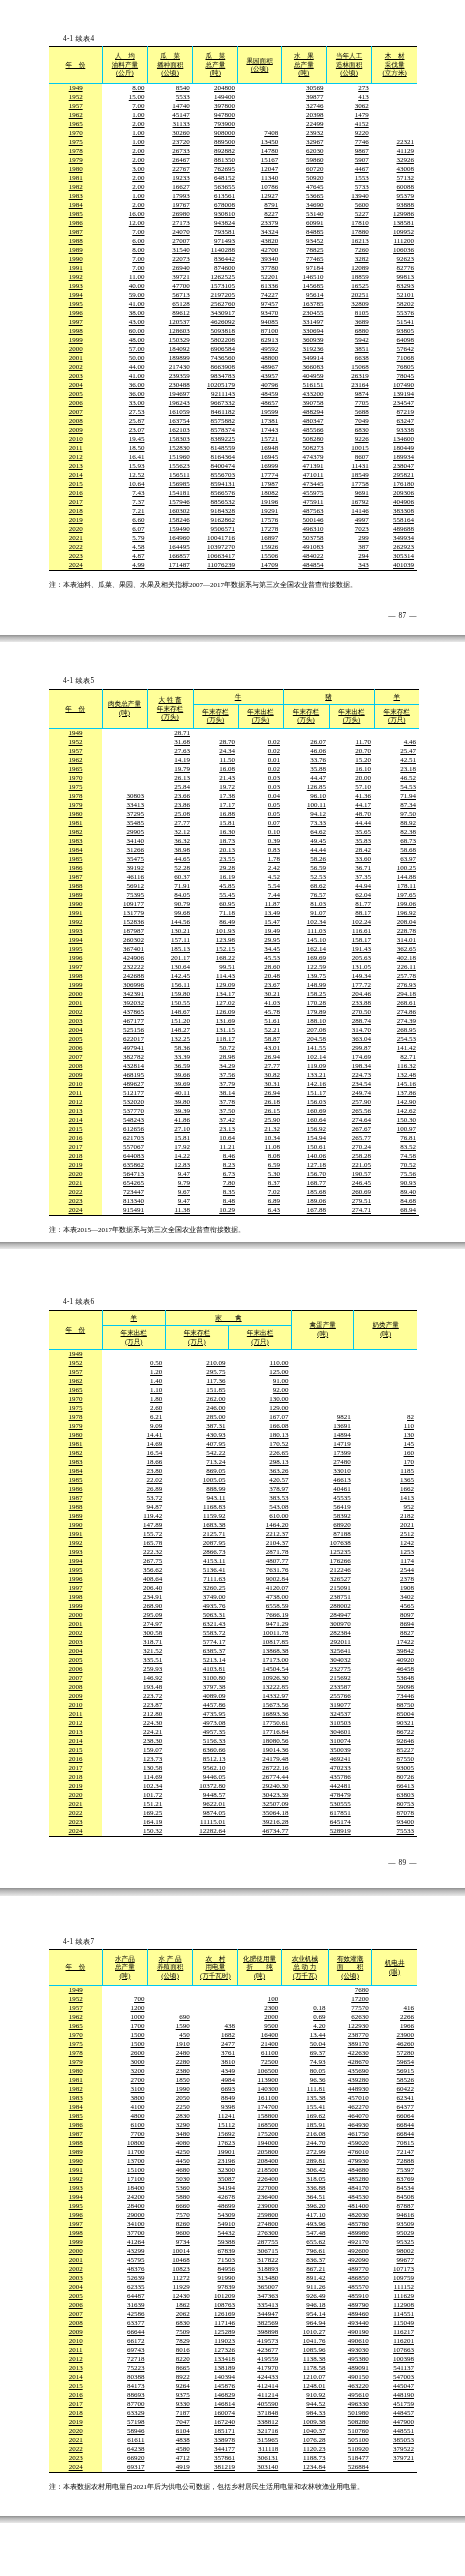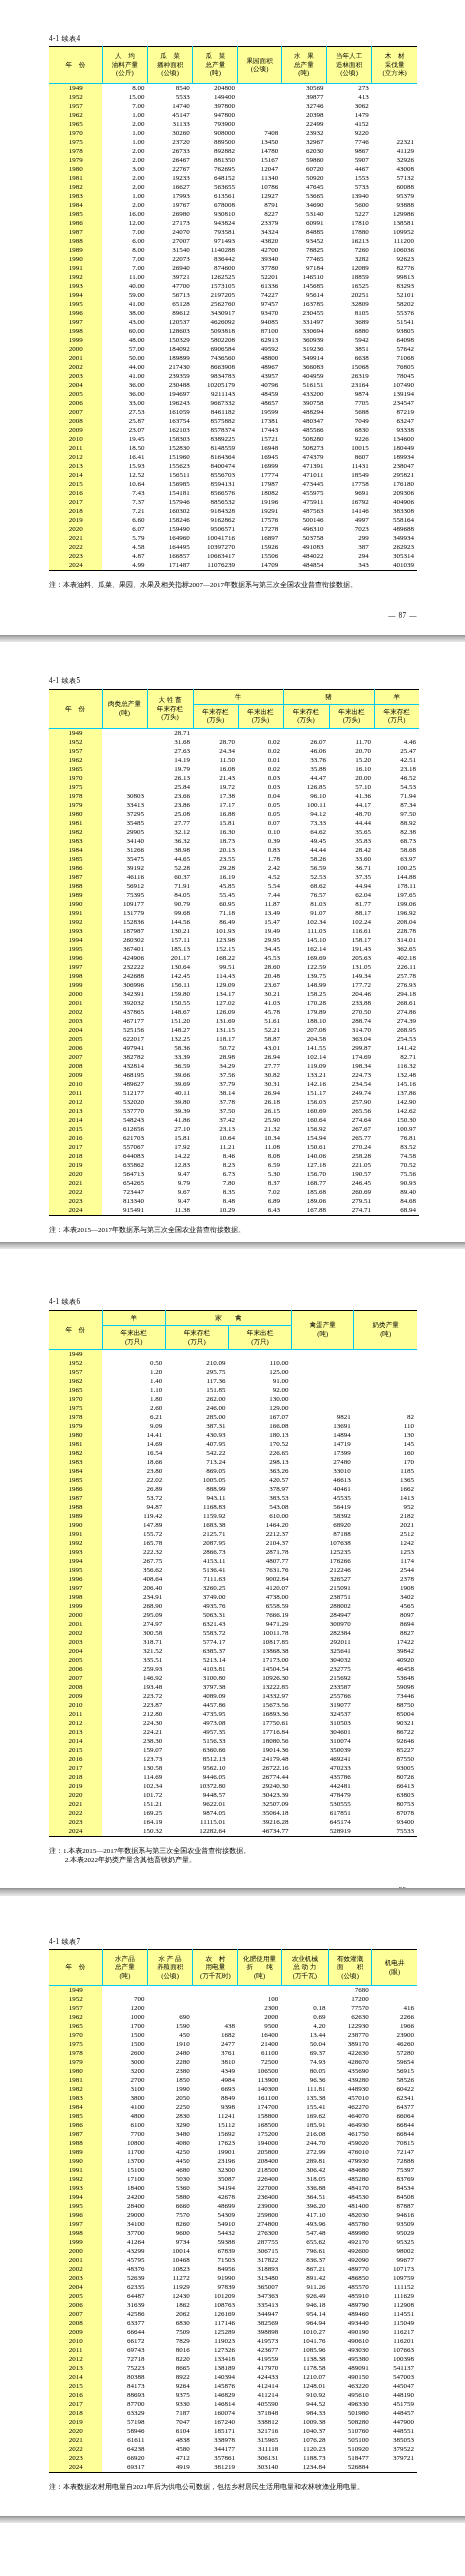--- a/index.html
+++ b/index.html
@@ -21,27 +21,29 @@
     width:466px;height:7.2px;
     background:linear-gradient(180deg,#8f8f8f 0%,#b9b9b9 35%,#e9e9e9 100%);
   }
   .red-mark{position:absolute;background:#f20000;}
   .tbl-wrap{width:368px;margin-left:49px;}
   .tbl-title{
     font-size:7.2px;
     line-height:9.6px;
     margin-bottom:1.8px;
     letter-spacing:0.3px;
+    margin-left:14px;
   }
   table.stat{
     border-collapse:collapse;
     table-layout:fixed;
     width:368px;
     border-top:1.8px solid #000;
     border-bottom:1.2px solid #000;
+    text-decoration:underline;
   }
   table.stat th{
     background:#ffff99;
     font-weight:normal;
     font-size:6.6px;
     line-height:8.4px;
     text-align:center;
     vertical-align:middle;
     white-space:pre-line;
     padding:1.2px 0.6px;
@@ -1727,24 +1729,20 @@
           <tr>
             <td class="year">2024</td>
             <td class="num">150.32</td>
             <td class="num">12282.64</td>
             <td class="num">46734.77</td>
             <td class="num">528919</td>
             <td class="num">75533</td>
           </tr>
         </tbody>
     </table>
-    <div class="note">
-      <div>注：1.本表2015—2017年数据系与第三次全国农业普查衔接数据。</div>
-      <div class="cont">2.本表2022年奶类产量含其他畜牧奶产量。</div>
-    </div>
     <div class="pagenum right">— 89 —</div>
   </div>
 </div>
 <div class="sep"></div>
 
 <div class="page" style="height:620px;padding-top:42px;">
   <div class="tbl-wrap">
     <div class="tbl-title">4-1 续表7</div>
     <table class="stat">
       <colgroup>

